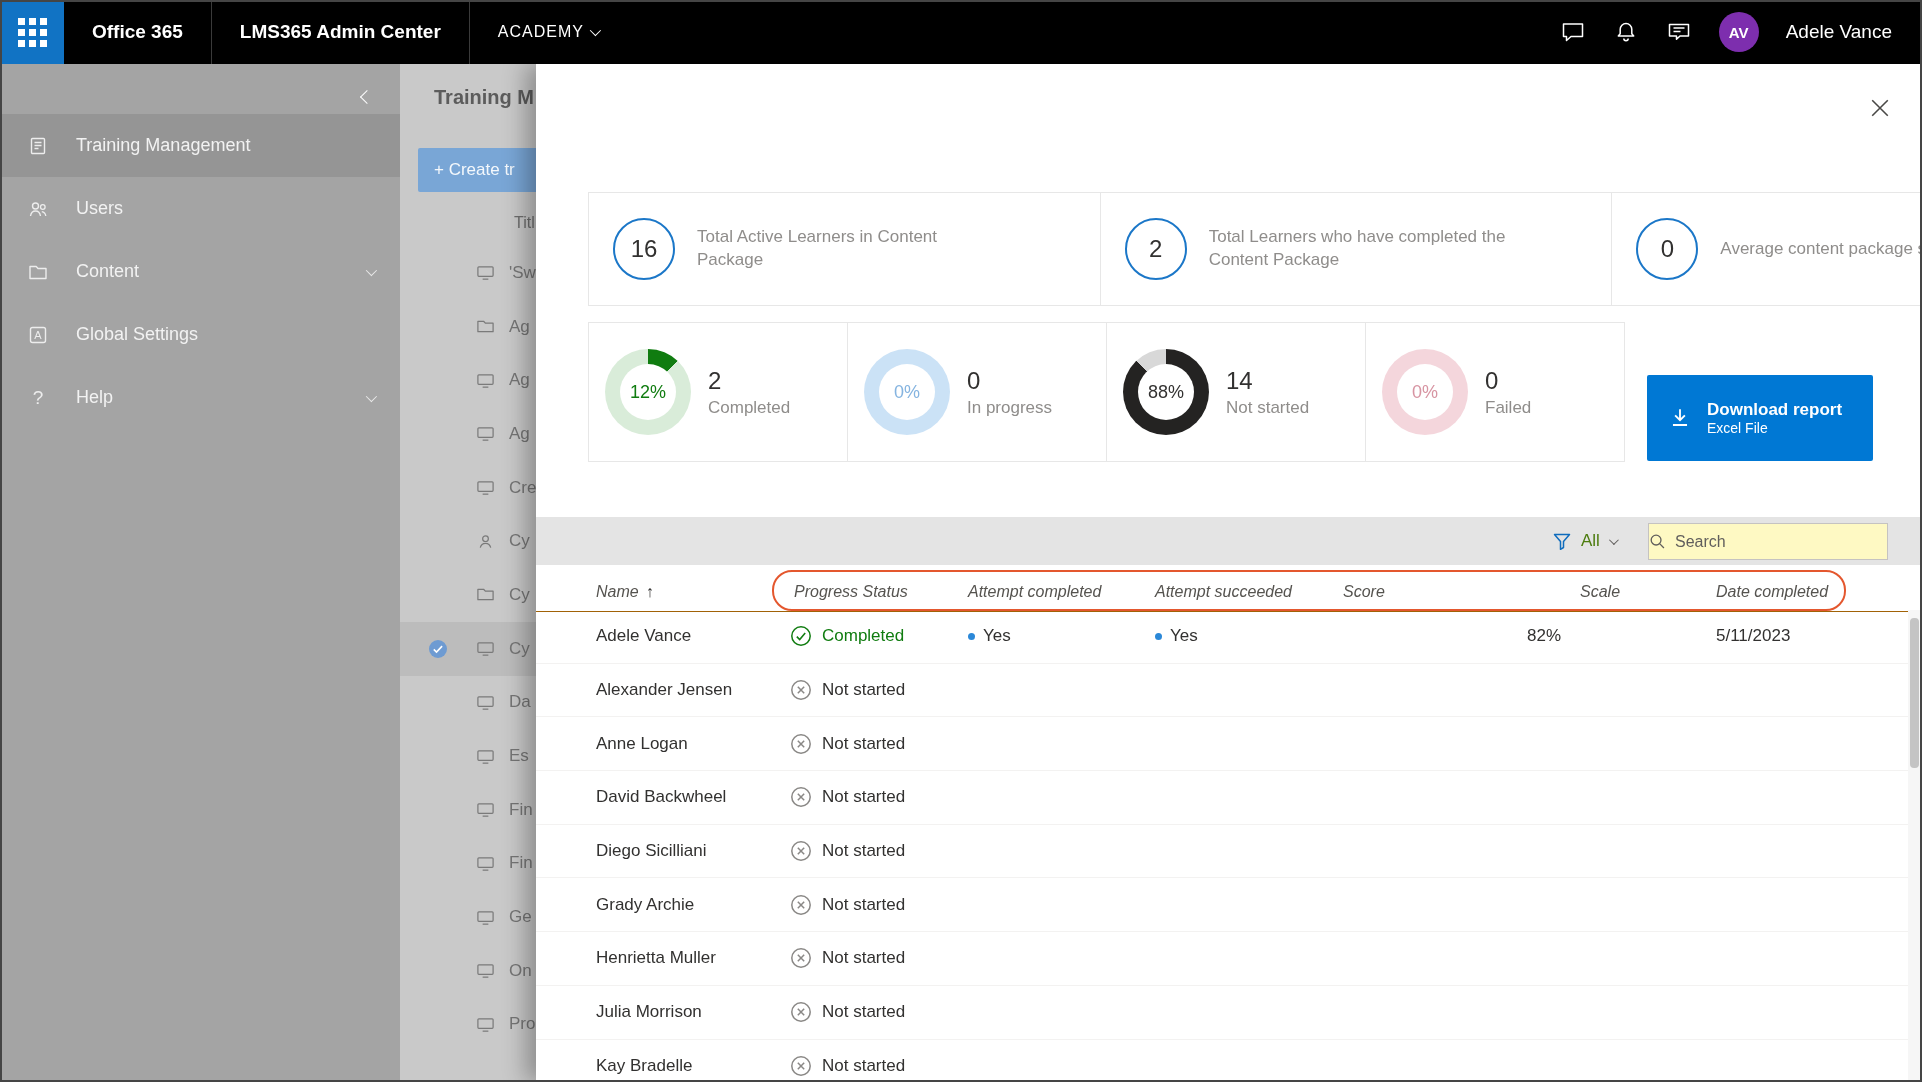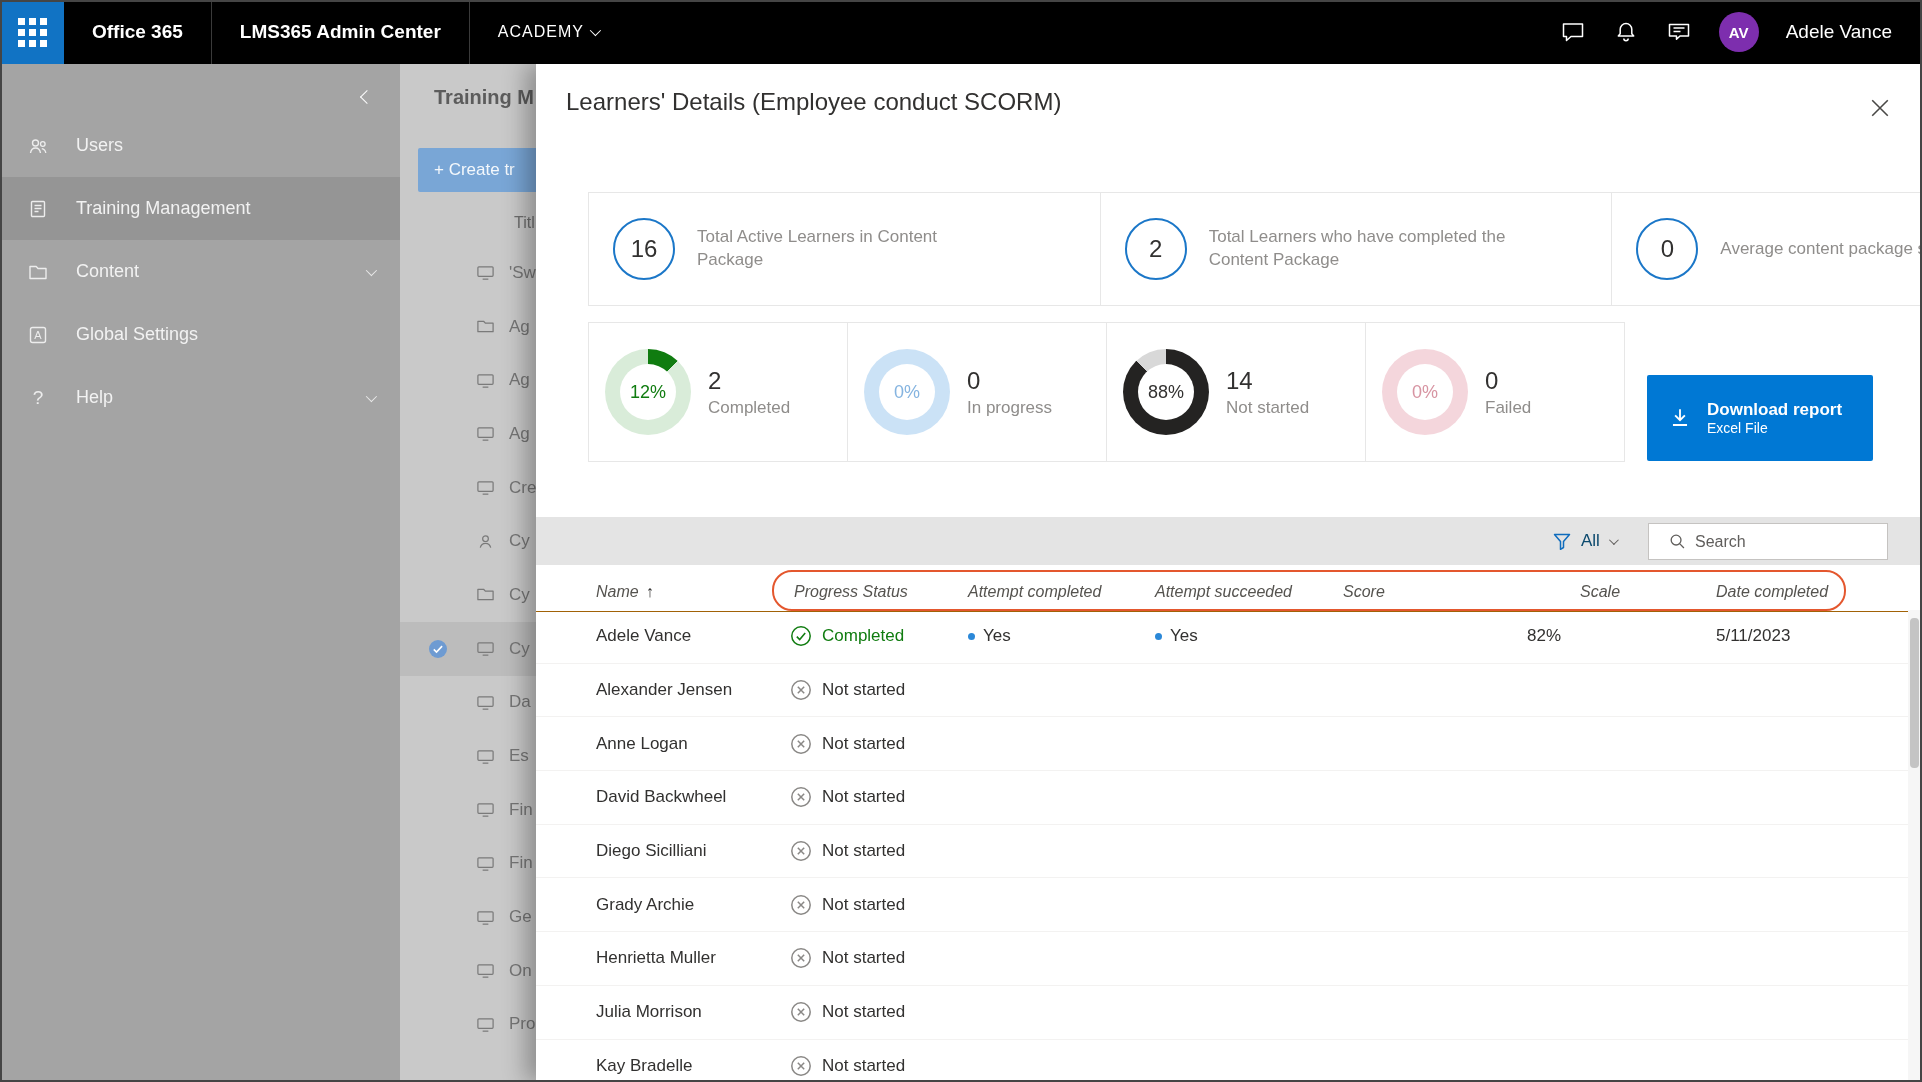--- a/index.html
+++ b/index.html
@@ -65,23 +65,23 @@
   .donut::after { content:""; position:absolute; inset:15px; background:#fff; border-radius:50%; }
   .donut .pct { position:absolute; inset:0; display:flex; align-items:center; justify-content:center; font-size:18px; z-index:1; }
   .don-num { font-size:24px; color:#323130; }
   .don-lbl { font-size:17px; color:#8f8d8b; margin-top:3px; }
 
   .dl-btn { position:absolute; left:1111px; top:311px; width:226px; height:86px; background:#0078d4; border:none; border-radius:2px; color:#fff; display:flex; align-items:center; gap:14px; padding:0 20px; cursor:pointer; font-family:inherit; text-align:left; }
   .dl-title { font-size:17px; font-weight:700; }
   .dl-sub { font-size:14px; font-weight:400; }
 
   .fbar { position:absolute; left:0; right:0; top:453px; height:48px; background:#e4e4e4; }
-  .f-all { position:absolute; left:1016px; top:0; height:48px; display:flex; align-items:center; gap:9px; font-size:17px; color:#0c4a6e; cursor:pointer; }
+  .f-all { position:absolute; left:1016px; top:0; height:48px; display:flex; align-items:center; gap:9px; font-size:17px; color:#4d7c0f; cursor:pointer; }
   .f-all .chev { width:7px; height:7px; color:#605e5c; }
-  .search { position:absolute; left:1112px; top:6px; width:240px; height:37px; background:#ffffff; border:1px solid #c5c3c1; display:flex; align-items:center; gap:9px; padding:0 20px; }
+  .search { position:absolute; left:1112px; top:6px; width:240px; height:37px; background:#fef9c3; border:1px solid #c5c3c1; display:flex; align-items:center; gap:9px; padding:0 0; }
   .search input { border:none; outline:none; flex:1; font-size:16px; font-family:inherit; color:#323130; background:transparent; }
   .search input::placeholder { color:#605e5c; opacity:1; }
 
   .annot { position:absolute; left:236px; top:506px; width:1074px; height:41px; border:2.4px solid #e4572e; border-radius:20px; pointer-events:none; z-index:8; }
 
   .thead { position:absolute; left:0; right:14px; top:508px; height:40px; border-bottom:1px solid #a16207;font-style:italic; }
   .hcol { position:absolute; top:50%; transform:translateY(-50%); font-size:16px; color:#55534f; display:flex; align-items:center; gap:7px; cursor:pointer; white-space:nowrap; }
   .sort-arrow { font-size:16px; color:#323130; }
 
   .tbody { position:absolute; left:0; right:14px; top:546px; bottom:0; overflow:hidden; }
@@ -155,40 +155,40 @@
         </svg>
     </span>
     <span class="avatar" style="background:#7d2eae;">AV</span>
     <span class="tb-user">Adele Vance</span>
   </div>
 </div>
 
 <div class="sidebar">
   <span class="collapse"><span class="chev left"></span></span>
   <div class="nav">
+    <div class="nav-item active">
+      <span class="n-ic">
+        <svg viewBox="0 0 22 22" width="22" height="22">
+            <rect x="4.5" y="3.5" width="13" height="15" rx="1" fill="none" stroke="#ededed" stroke-width="1.4"></rect>
+            <path d="M7.5 7.5h7M7.5 10.5h7M7.5 13.5h4" fill="none" stroke="#ededed" stroke-width="1.3"></path>
+          </svg>
+      </span>
+      <span>Training Management</span>
+    </div>
     <div class="nav-item">
       <span class="n-ic">
         <svg viewBox="0 0 22 22" width="22" height="22">
             <circle cx="8.5" cy="8" r="3" fill="none" stroke="#ededed" stroke-width="1.4"></circle>
             <path d="M3.5 18c.5-3.2 2.6-5 5-5s4.5 1.8 5 5" fill="none" stroke="#ededed" stroke-width="1.4"></path>
             <circle cx="15.8" cy="9" r="2.3" fill="none" stroke="#ededed" stroke-width="1.3"></circle>
             <path d="M14.8 13.6c2 .3 3.6 1.9 4 4.4" fill="none" stroke="#ededed" stroke-width="1.3"></path>
           </svg>
       </span>
       <span>Users</span>
     </div>
-    <div class="nav-item active">
-      <span class="n-ic">
-        <svg viewBox="0 0 22 22" width="22" height="22">
-            <rect x="4.5" y="3.5" width="13" height="15" rx="1" fill="none" stroke="#ededed" stroke-width="1.4"></rect>
-            <path d="M7.5 7.5h7M7.5 10.5h7M7.5 13.5h4" fill="none" stroke="#ededed" stroke-width="1.3"></path>
-          </svg>
-      </span>
-      <span>Training Management</span>
-    </div>
     <div class="nav-item">
       <span class="n-ic">
         <svg viewBox="0 0 22 22" width="22" height="22">
             <path d="M3 5.5h6.2l1.8 2H19v10H3z" fill="none" stroke="#ededed" stroke-width="1.4" stroke-linejoin="round"></path>
           </svg>
       </span>
       <span>Content</span>
       <span class="chev down nav-chev"></span>
     </div>
     <div class="nav-item">
@@ -363,21 +363,20 @@
             <rect x="2" y="4" width="16" height="10" rx="1" fill="none" stroke="currentColor" stroke-width="1.3"></rect>
             <path d="M7 17h6" stroke="currentColor" stroke-width="1.3"></path>
           </svg>
         </span>
     <span class="t-lbl">Pro</span>
   </div>
     </div>
 </div>
 
 <div class="modal">
-  <div class="m-title">Learners' Details (Employee conduct SCORM)</div>
   <span class="m-close">
     <svg viewBox="0 0 18 18" width="20" height="20">
         <path d="M2 2l14 14M16 2L2 16" stroke="#494846" stroke-width="1.4"></path>
       </svg>
   </span>
 
   <div class="sum-row">
     <div class="sum-card">
       <div class="sum-circle">16</div>
       <div class="sum-label">Total Active Learners in Content Package</div>

